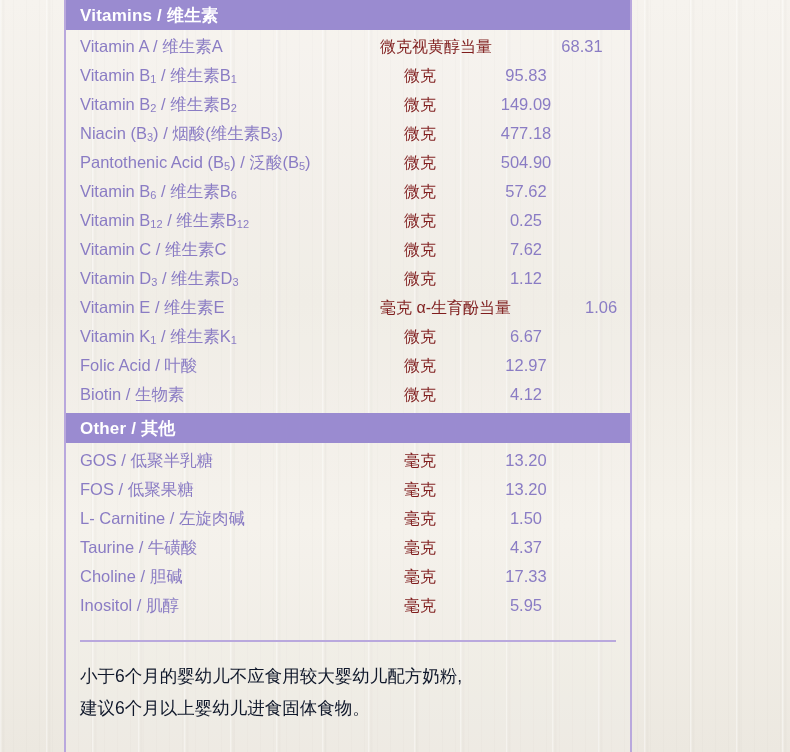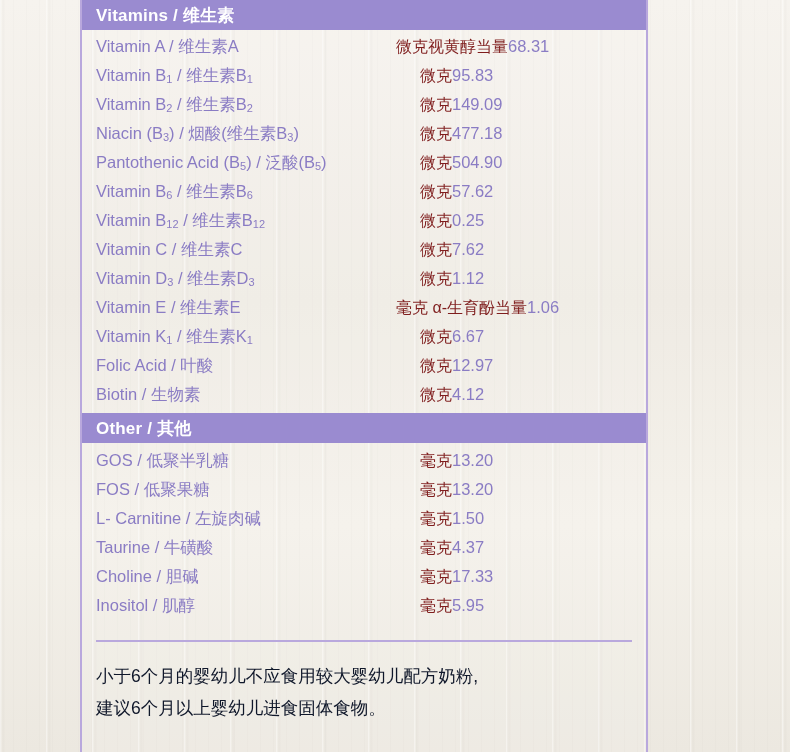--- a/index.html
+++ b/index.html
@@ -13,21 +13,21 @@
     background-color: #f2efe9;
     background-image:
       linear-gradient(90deg, rgba(255,255,255,0.55) 0px, rgba(255,255,255,0) 2px, rgba(0,0,0,0.022) 3px, rgba(0,0,0,0) 5px),
       linear-gradient(90deg, rgba(0,0,0,0.018) 0px, rgba(0,0,0,0) 1px),
       linear-gradient(180deg, #f6f3ee 0%, #efebe4 40%, #f4f1ea 70%, #ece8e0 100%);
     background-size: 46px 100%, 13px 100%, 100% 100%;
     overflow: hidden;
   }
   .panel {
     position: absolute;
-    left: 80px;
+    left: 64px;
     top: 0;
     width: 568px;
     height: 752px;
     box-sizing: border-box;
     border-left: 2px solid #b9a8dd;
     border-right: 2px solid #b9a8dd;
     background: rgba(255,255,255,0.10);
   }
   .section-header {
     background: #9a8bd0;
@@ -68,21 +68,21 @@
     flex: 1 1 auto;
     text-align: right;
     padding-right: 0px;
   }
   .row .value {
     color: #8a7cc4;
     font-size: 16.5px;
     white-space: nowrap;
     flex: 0 0 auto;
     width: 180px;
-    text-align: left;
+    text-align: center;
   }
   .sub {
     font-size: 11px;
     vertical-align: baseline;
     position: relative;
     top: 2px;
   }
   .divider-wrap {
     padding: 0 14px;
     margin-top: 16px;

